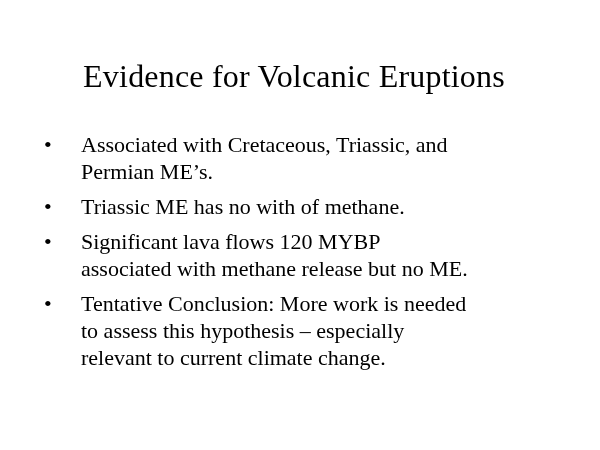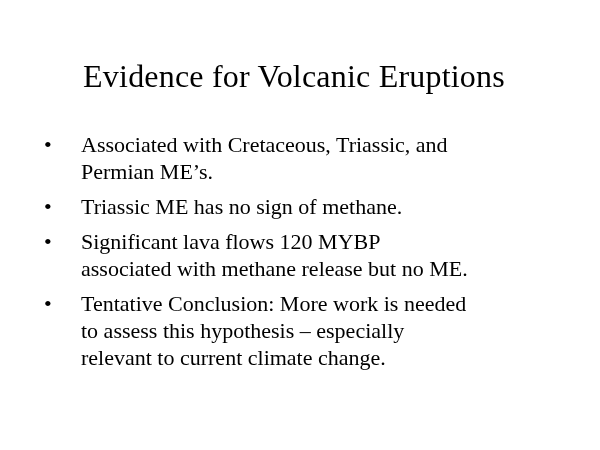--- a/index.html
+++ b/index.html
@@ -60,21 +60,21 @@
 
 <div class="slide" style="background: rgb(255, 255, 255); color: rgb(0, 0, 0);">
   <h1 class="slide-title">Evidence for Volcanic Eruptions</h1>
   <ul class="bullet-list">
       <li class="bullet-item">
         <span class="marker">•</span>
         <span class="text">Associated with Cretaceous, Triassic, and<br>Permian ME’s.</span>
       </li>
       <li class="bullet-item">
         <span class="marker">•</span>
-        <span class="text">Triassic ME has no sign of methane.</span>
+        <span class="text">Triassic ME has no with of methane.</span>
       </li>
       <li class="bullet-item">
         <span class="marker">•</span>
         <span class="text">Significant lava flows 120 MYBP<br>associated with methane release but no ME.</span>
       </li>
       <li class="bullet-item">
         <span class="marker">•</span>
         <span class="text">Tentative Conclusion: More work is needed<br>to assess this hypothesis – especially<br>relevant to current climate change.</span>
       </li>
     </ul>

